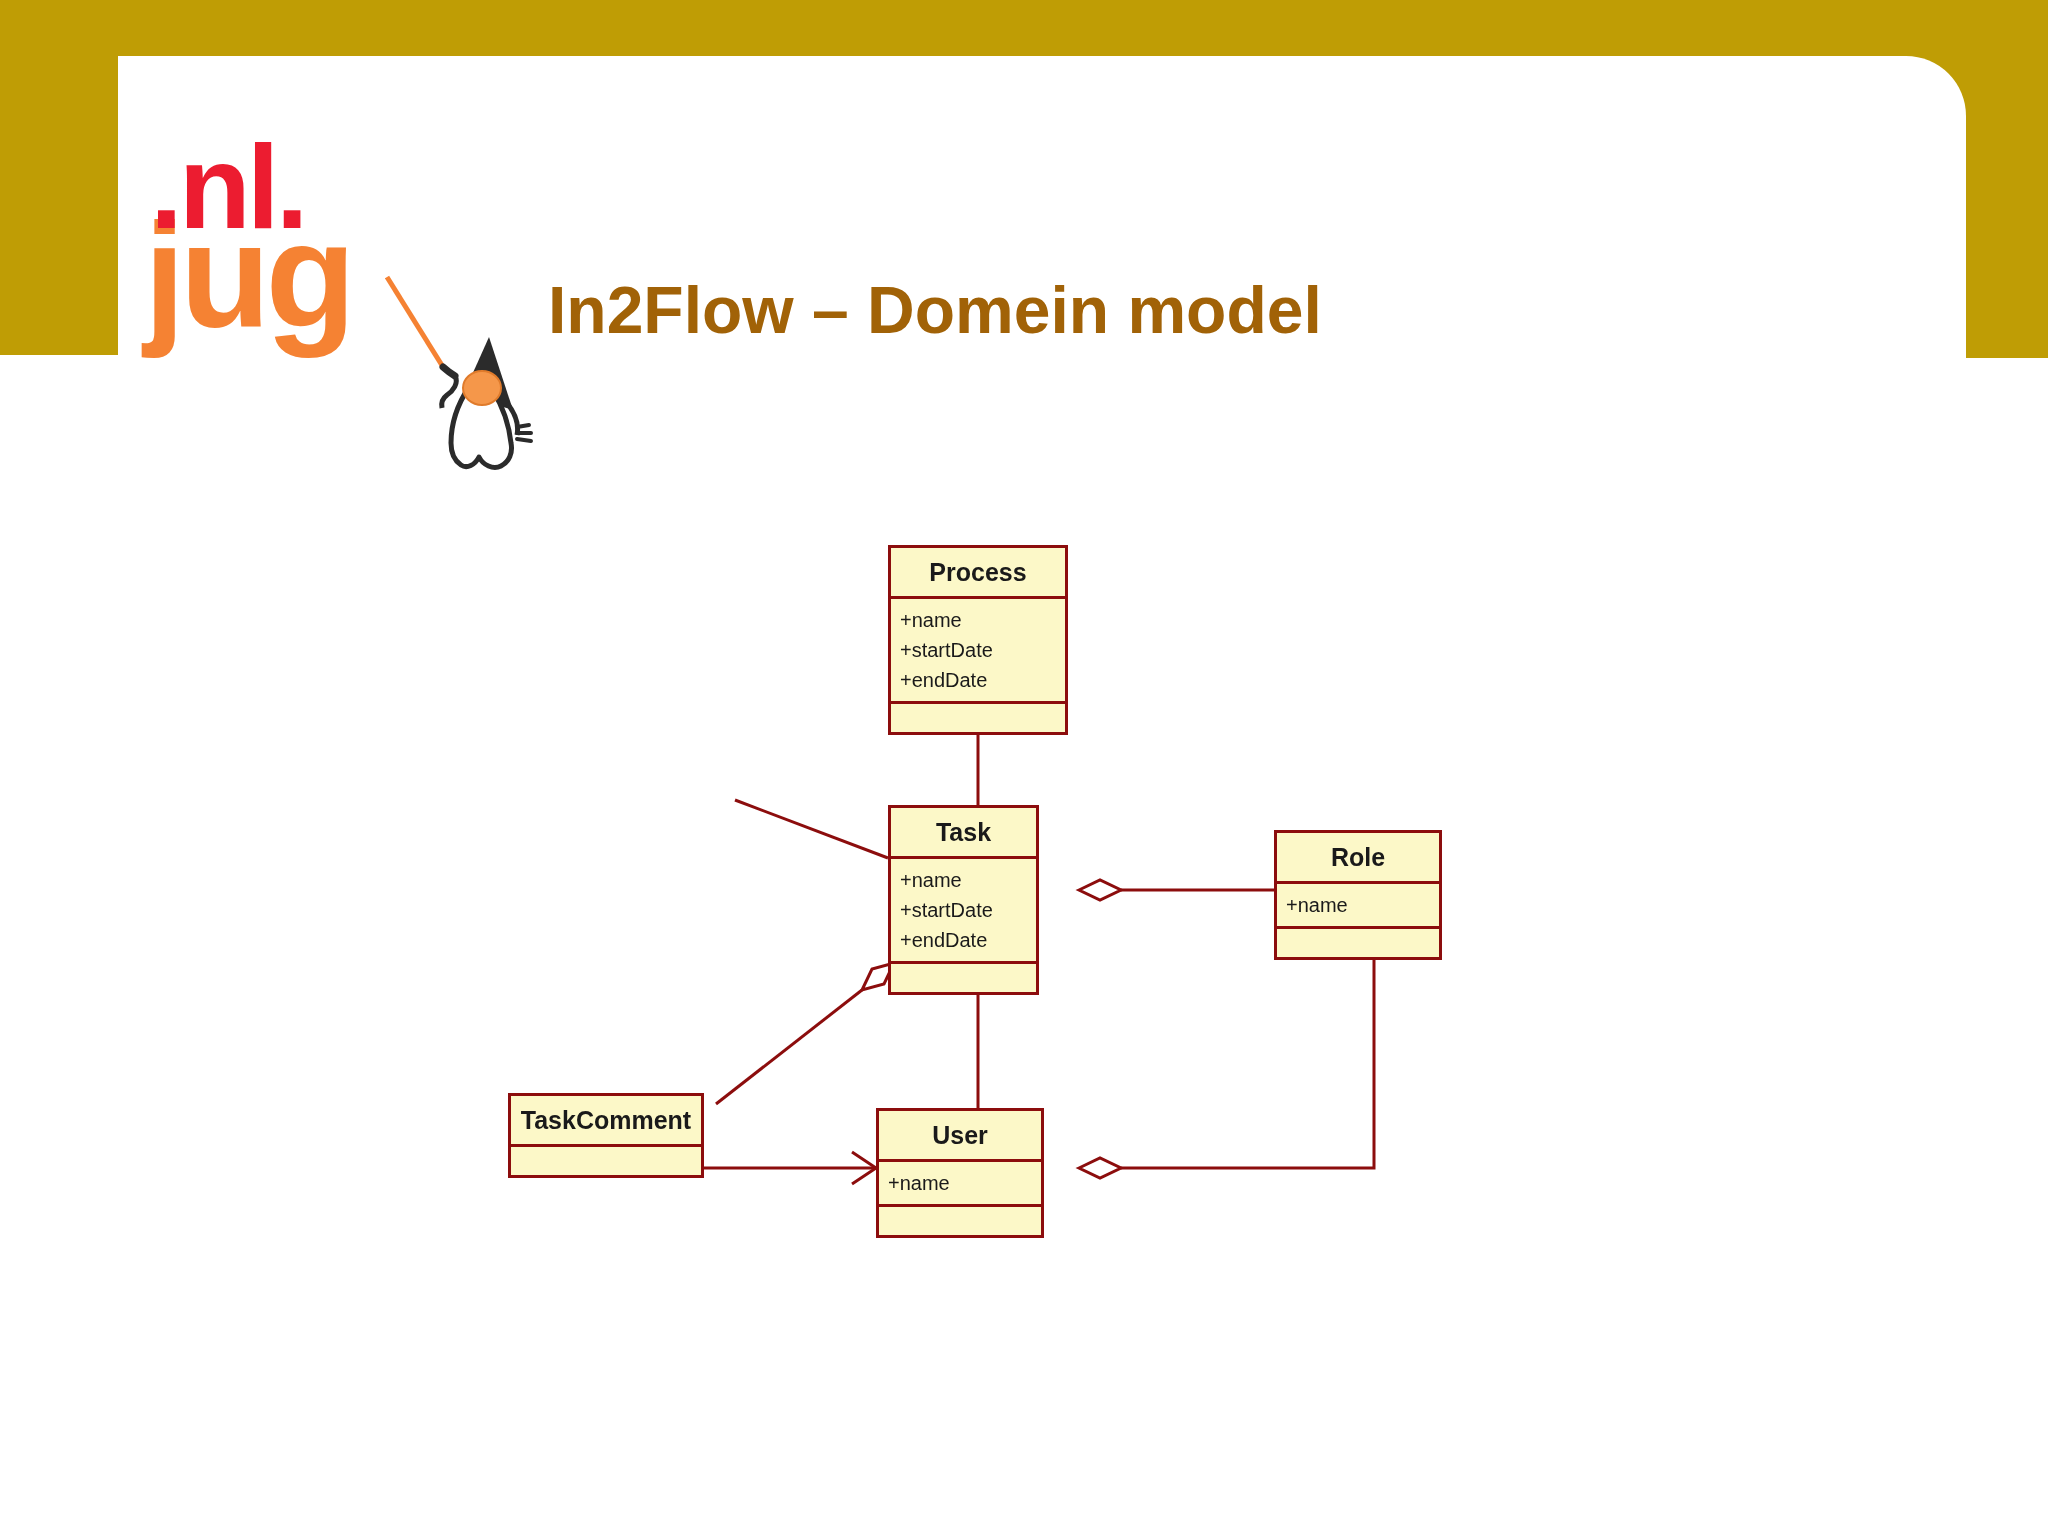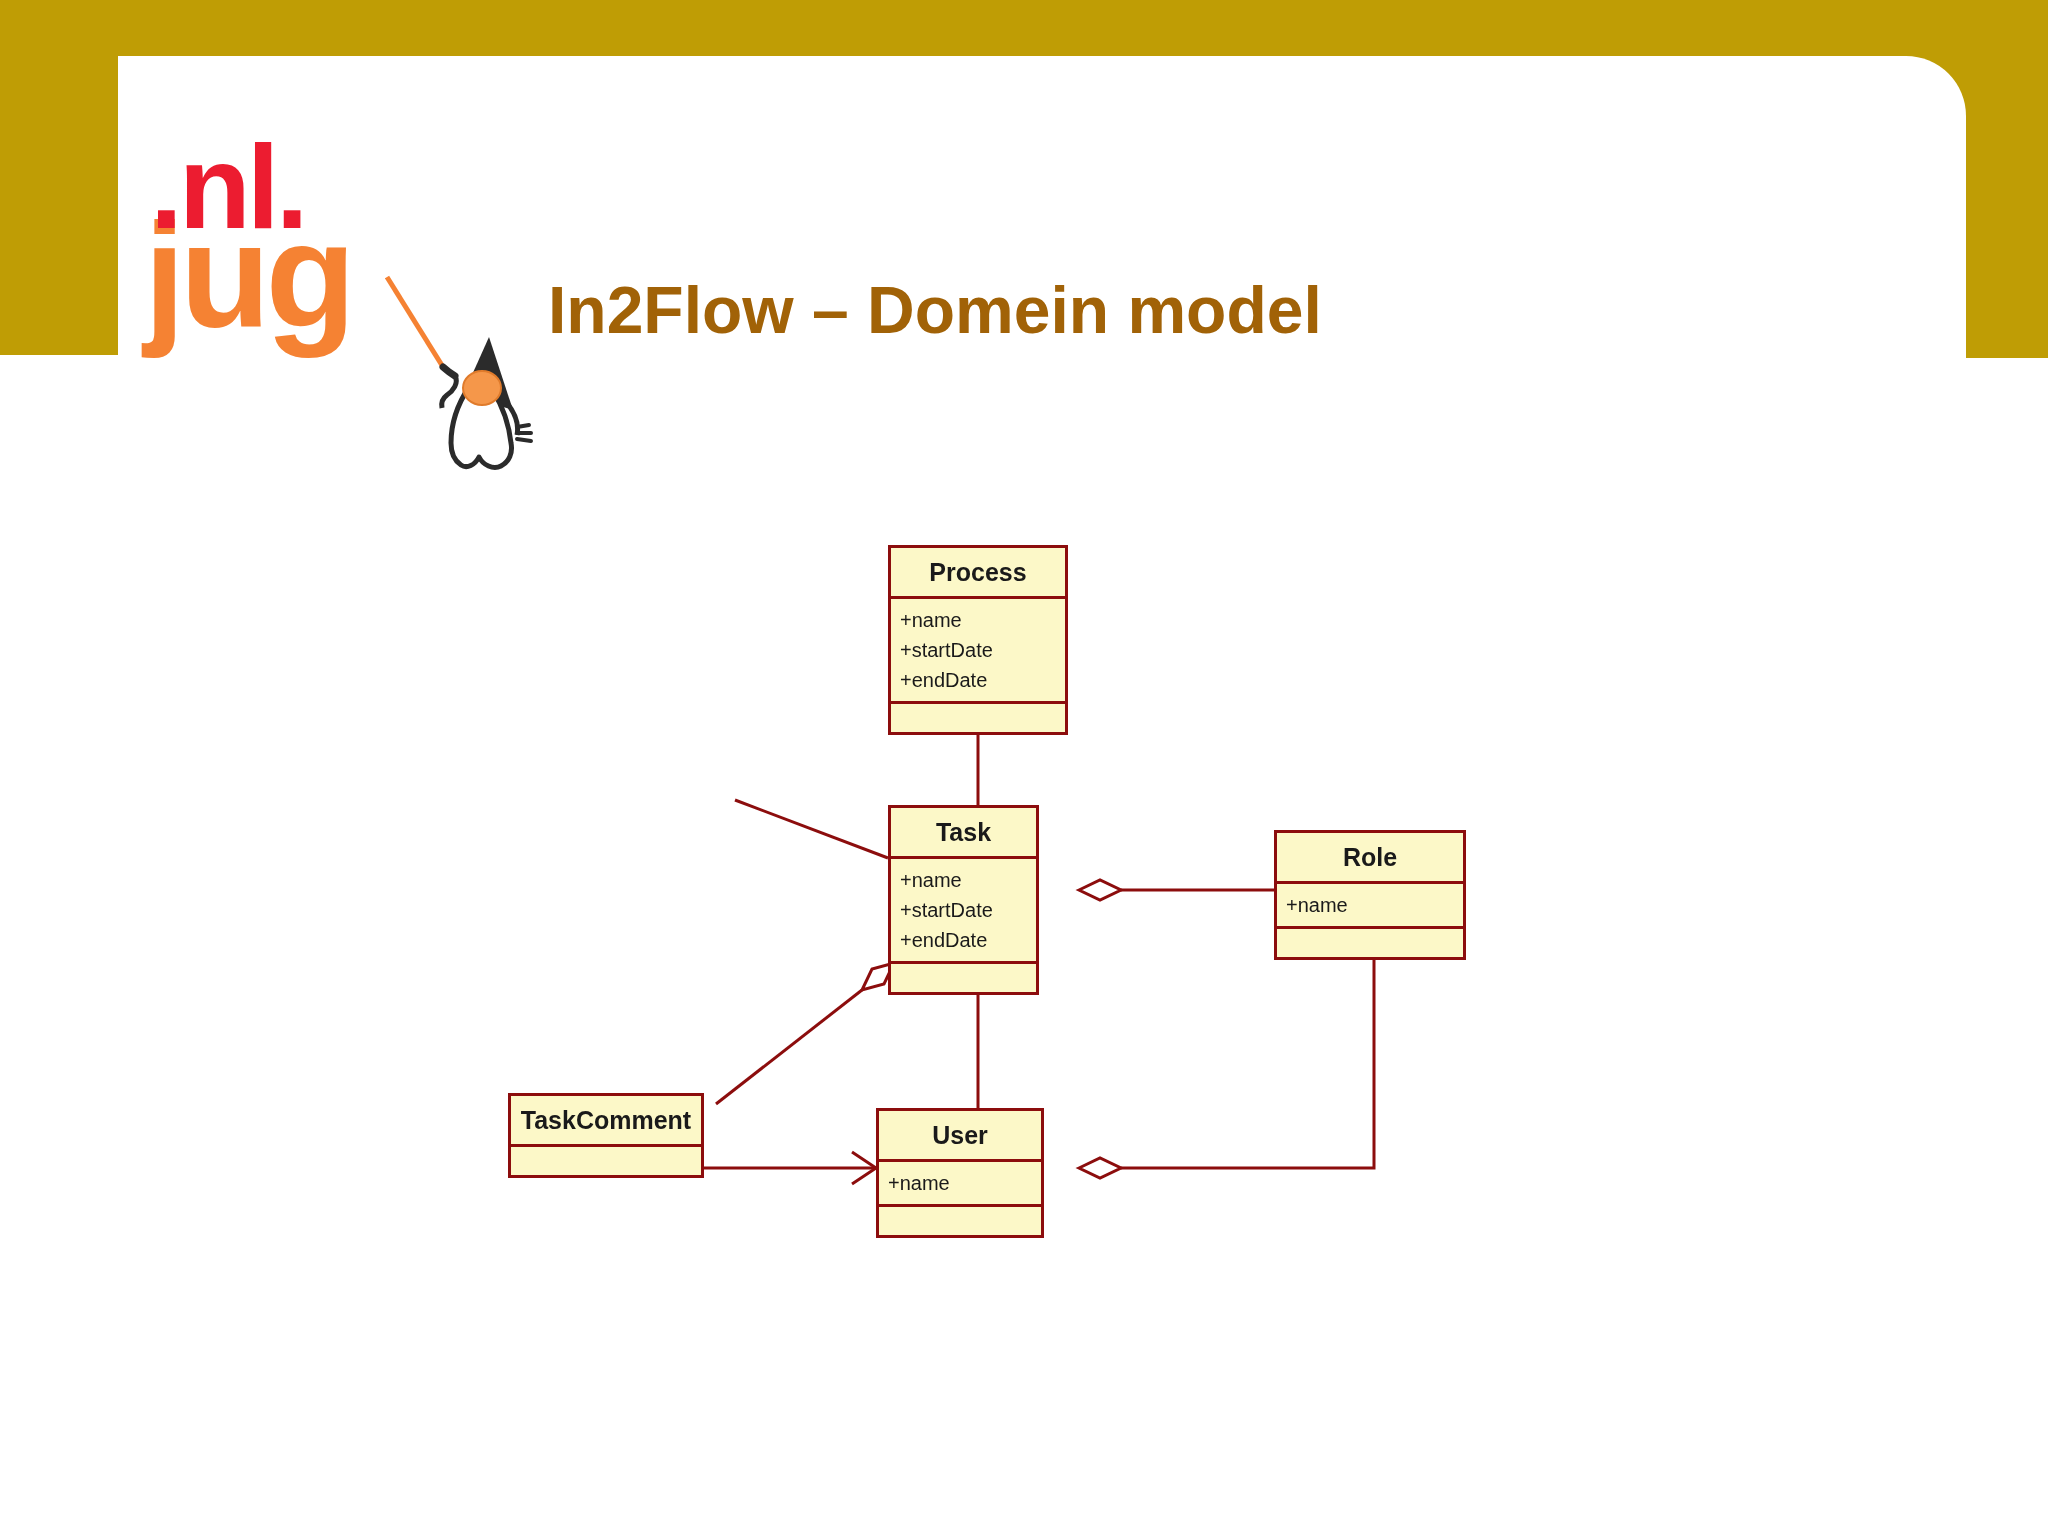--- a/index.html
+++ b/index.html
@@ -223,21 +223,21 @@
   <div class="uml-class" id="cls-task" style="left:872px; top:805px; width:151px;">
     <div class="uml-name">Task</div>
     <div class="uml-attrs">
       <div class="uml-attr">+name</div>
       <div class="uml-attr">+startDate</div>
       <div class="uml-attr">+endDate</div>
     </div>
     <div class="uml-ops"></div>
   </div>
 
-  <div class="uml-class" id="cls-role" style="left:1258px; top:830px; width:192px;">
+  <div class="uml-class" id="cls-role" style="left:1258px; top:830px; width:168px;">
     <div class="uml-name">Role</div>
     <div class="uml-attrs">
       <div class="uml-attr">+name</div>
     </div>
     <div class="uml-ops"></div>
   </div>
 
   <div class="uml-class" id="cls-taskcomment" style="left:492px; top:1093px; width:196px;">
     <div class="uml-name">TaskComment</div>
     <div class="uml-ops"></div>

